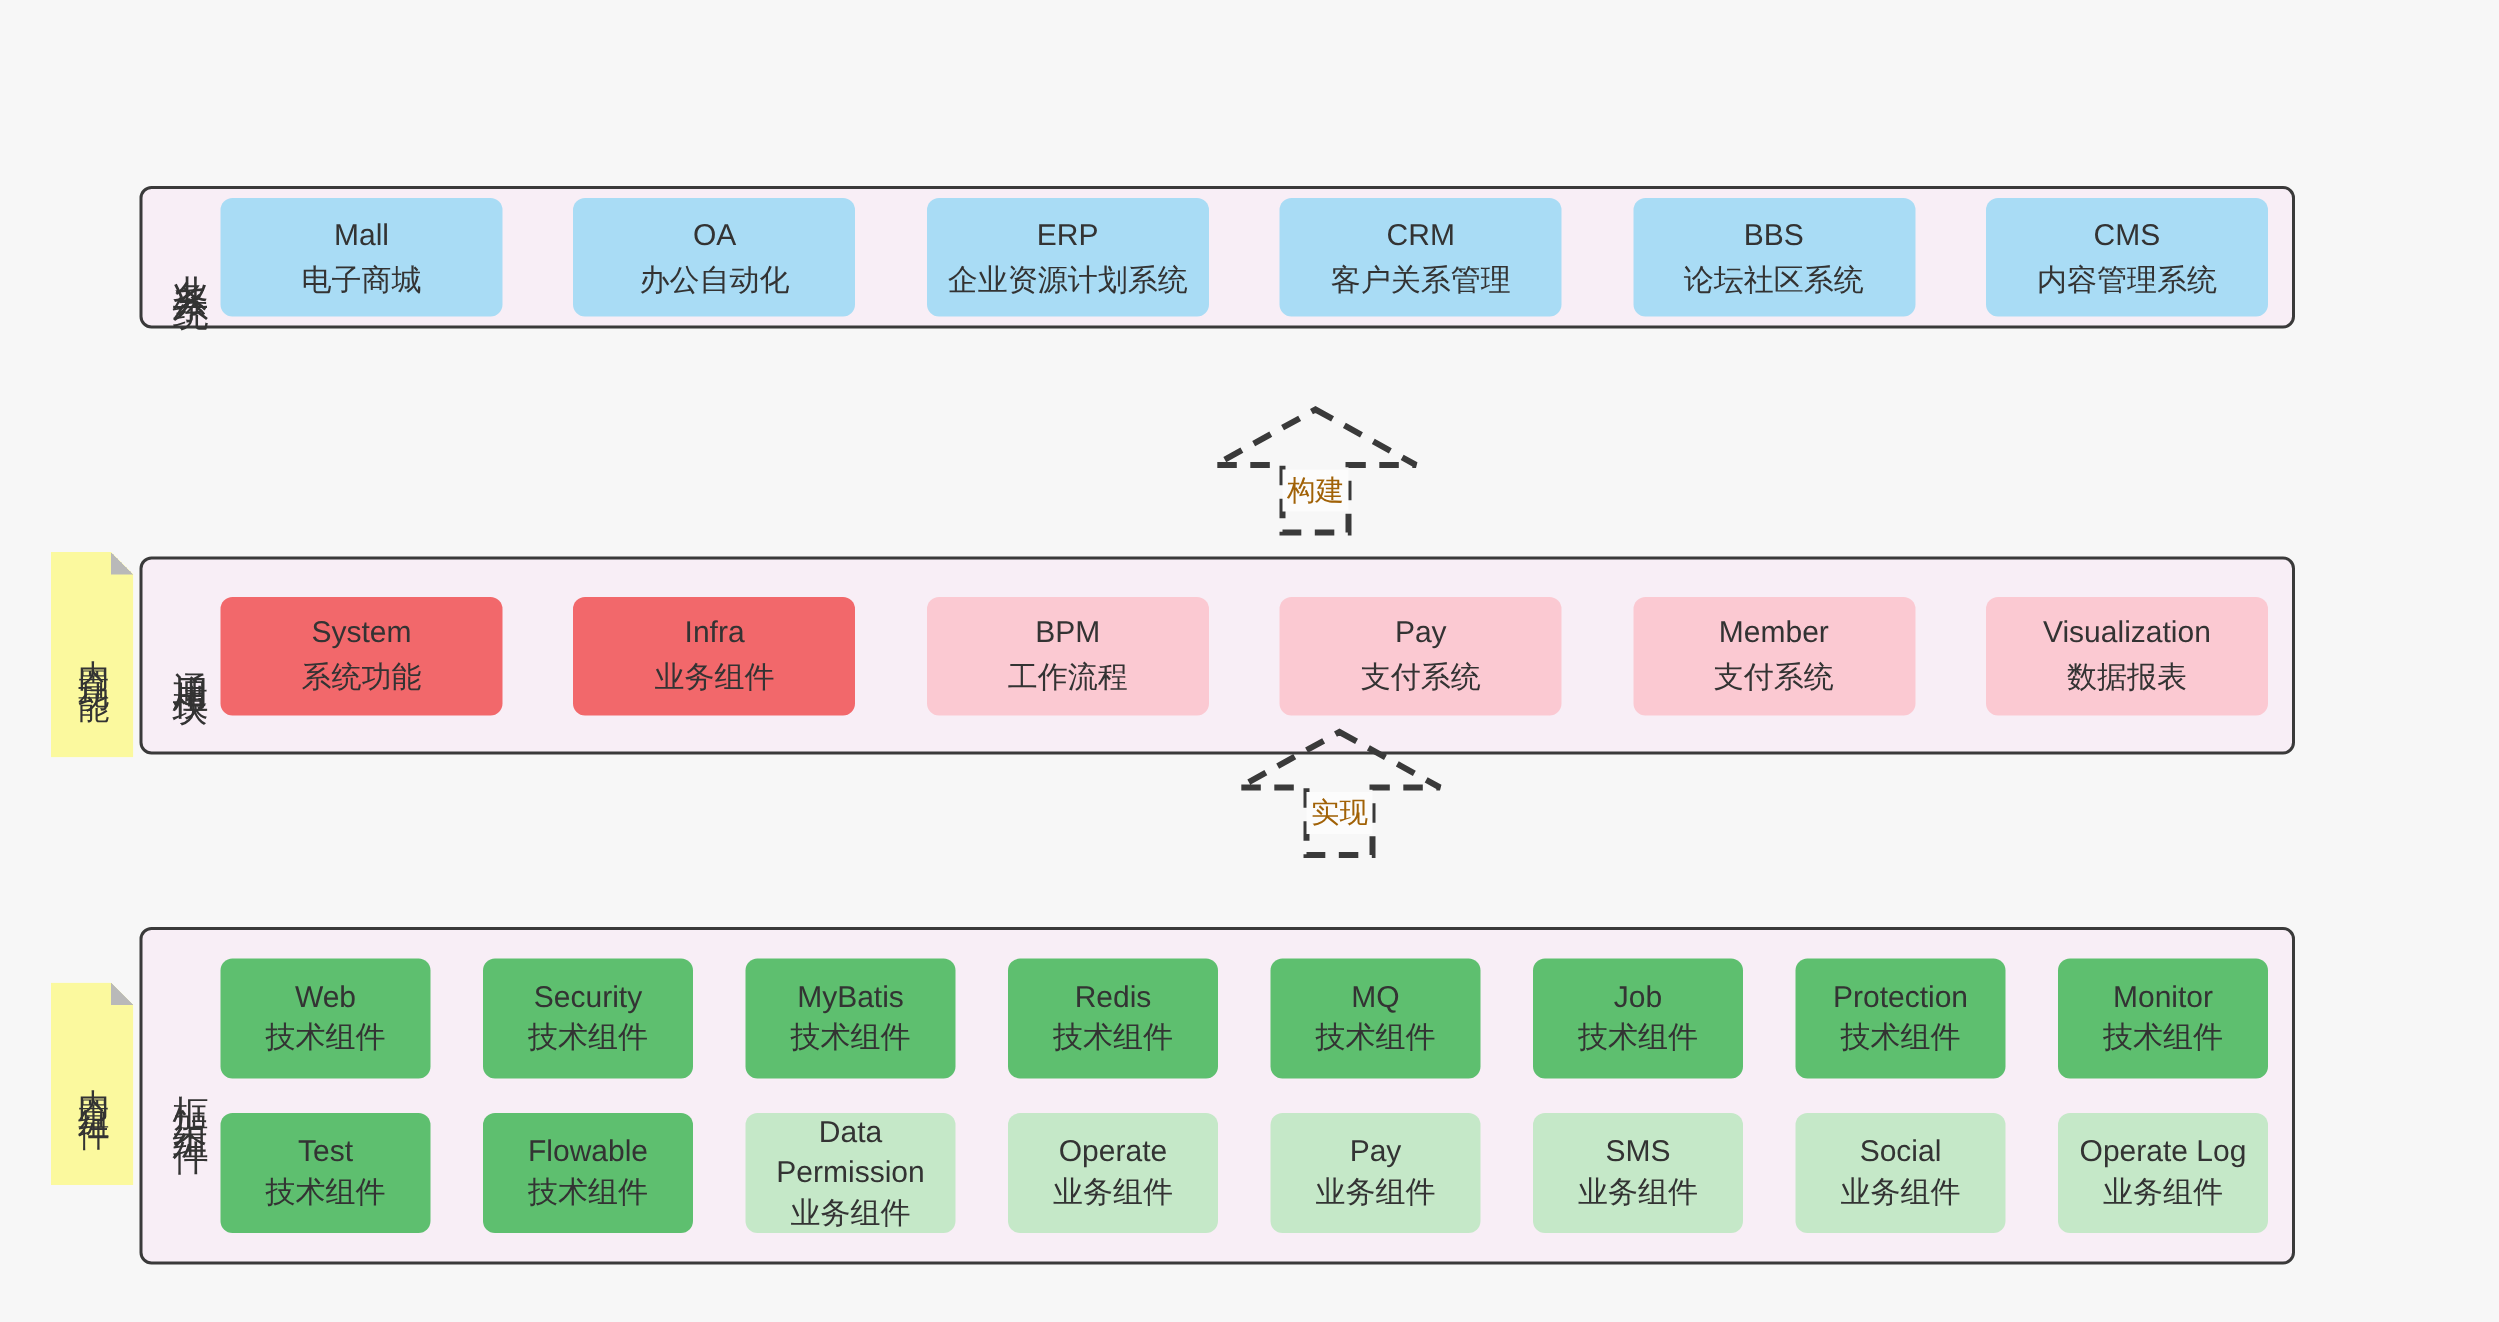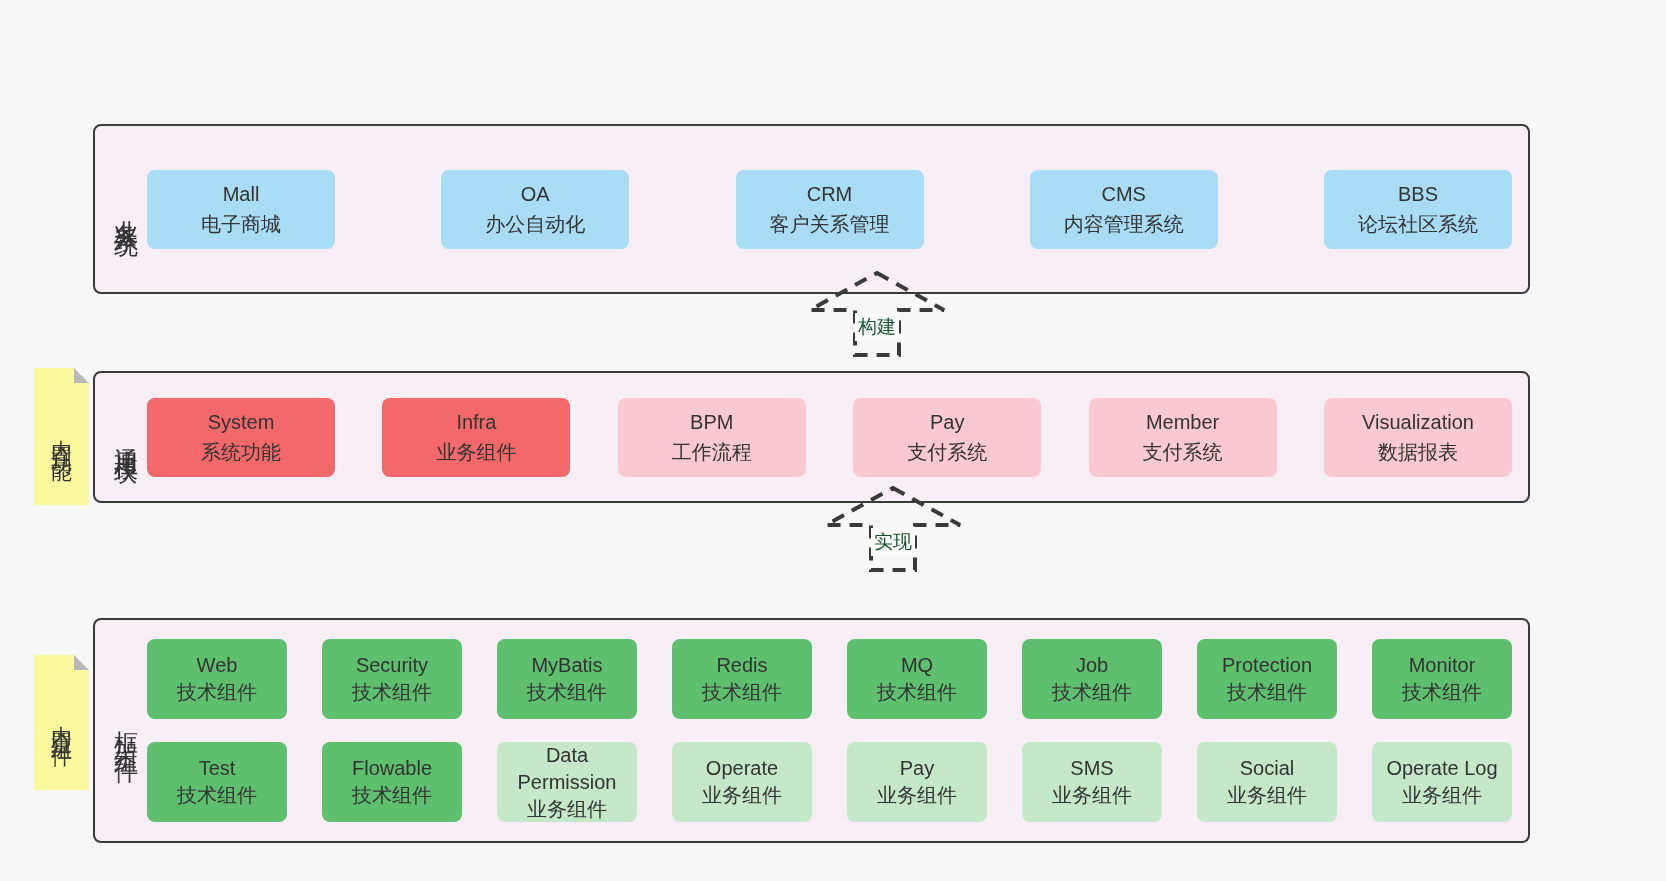--- a/index.html
+++ b/index.html
@@ -2,21 +2,21 @@
 <html><head>
 <meta charset="utf-8">
 <style>
   html,body { margin:0; padding:0; background:#f7f7f7; }
   body { font-family:"Liberation Sans","DejaVu Sans",sans-serif; color:#333; }
   .canvas { position:relative; width:1666px; height:881px; background:#f7f7f7; overflow:hidden; }
 
   
   .panel { position:absolute; left:93px; width:1437px; background:#f8eef6;
            border:2px solid #3a3a3a; border-radius:8px; box-sizing:border-box; }
-  .panel-business   { top:124px; height:170px; }
+  .panel-business   { top:124px; height:95px; }
   .panel-modules    { top:371px; height:132px; }
   .panel-components { top:618px; height:225px; }
 
   .vlabel { position:absolute; left:15px; top:50%; transform:translateY(-50%);
             writing-mode:vertical-rl; text-orientation:upright;
             font-size:24px; color:#333; white-space:nowrap; }
   .panel-business .vlabel, .panel-modules .vlabel { letter-spacing:4px; }
   .panel-components .vlabel { letter-spacing:10px; }
 
   .boxes { position:absolute; left:52px; right:16px; top:0; bottom:0;
@@ -48,50 +48,54 @@
   .tab-components { top:655px; height:135px; }
   .ttext { writing-mode:vertical-rl; text-orientation:upright; font-size:21px;
            letter-spacing:7px; color:#333; white-space:nowrap; }
 
   
   .arrow { position:absolute; width:140px; height:90px; }
   .arrow-build     { left:807px; top:269px; }
   .arrow-implement { left:823px; top:484px; }
   .arrow svg { display:block; width:140px; height:90px; }
   .arrow-label { position:absolute; left:50%; top:44px; transform:translateX(-50%);
-                 background:#fcfcfc; padding:1px 3px; font-size:19px; color:#14532d;
+                 background:#fcfcfc; padding:1px 3px; font-size:19px; color:#a16207;
                  white-space:nowrap; }
 </style>
 </head>
 <body>
 
 <div class="canvas">
 
   <section class="panel panel-business">
     <div class="vlabel">业务系统</div>
     <div class="boxes">
       <div class="box blue">
         <span>Mall</span>
         <span>电子商城</span>
       </div>
       <div class="box blue">
         <span>OA</span>
         <span>办公自动化</span>
       </div>
       <div class="box blue">
+        <span>ERP</span>
+        <span>企业资源计划系统</span>
+      </div>
+      <div class="box blue">
         <span>CRM</span>
         <span>客户关系管理</span>
       </div>
       <div class="box blue">
+        <span>BBS</span>
+        <span>论坛社区系统</span>
+      </div>
+      <div class="box blue">
         <span>CMS</span>
         <span>内容管理系统</span>
-      </div>
-      <div class="box blue">
-        <span>BBS</span>
-        <span>论坛社区系统</span>
       </div>
     </div>
   </section>
 
   <div class="arrow arrow-build">
     <svg viewBox="0 0 140 90">
       <polygon points="70,4 137,41 92,41 92,86 48,86 48,41 3,41" fill="none" stroke="#3a3a3a" stroke-width="4" stroke-dasharray="13 9"></polygon>
     </svg>
     <div class="arrow-label">构建</div>
   </div>

